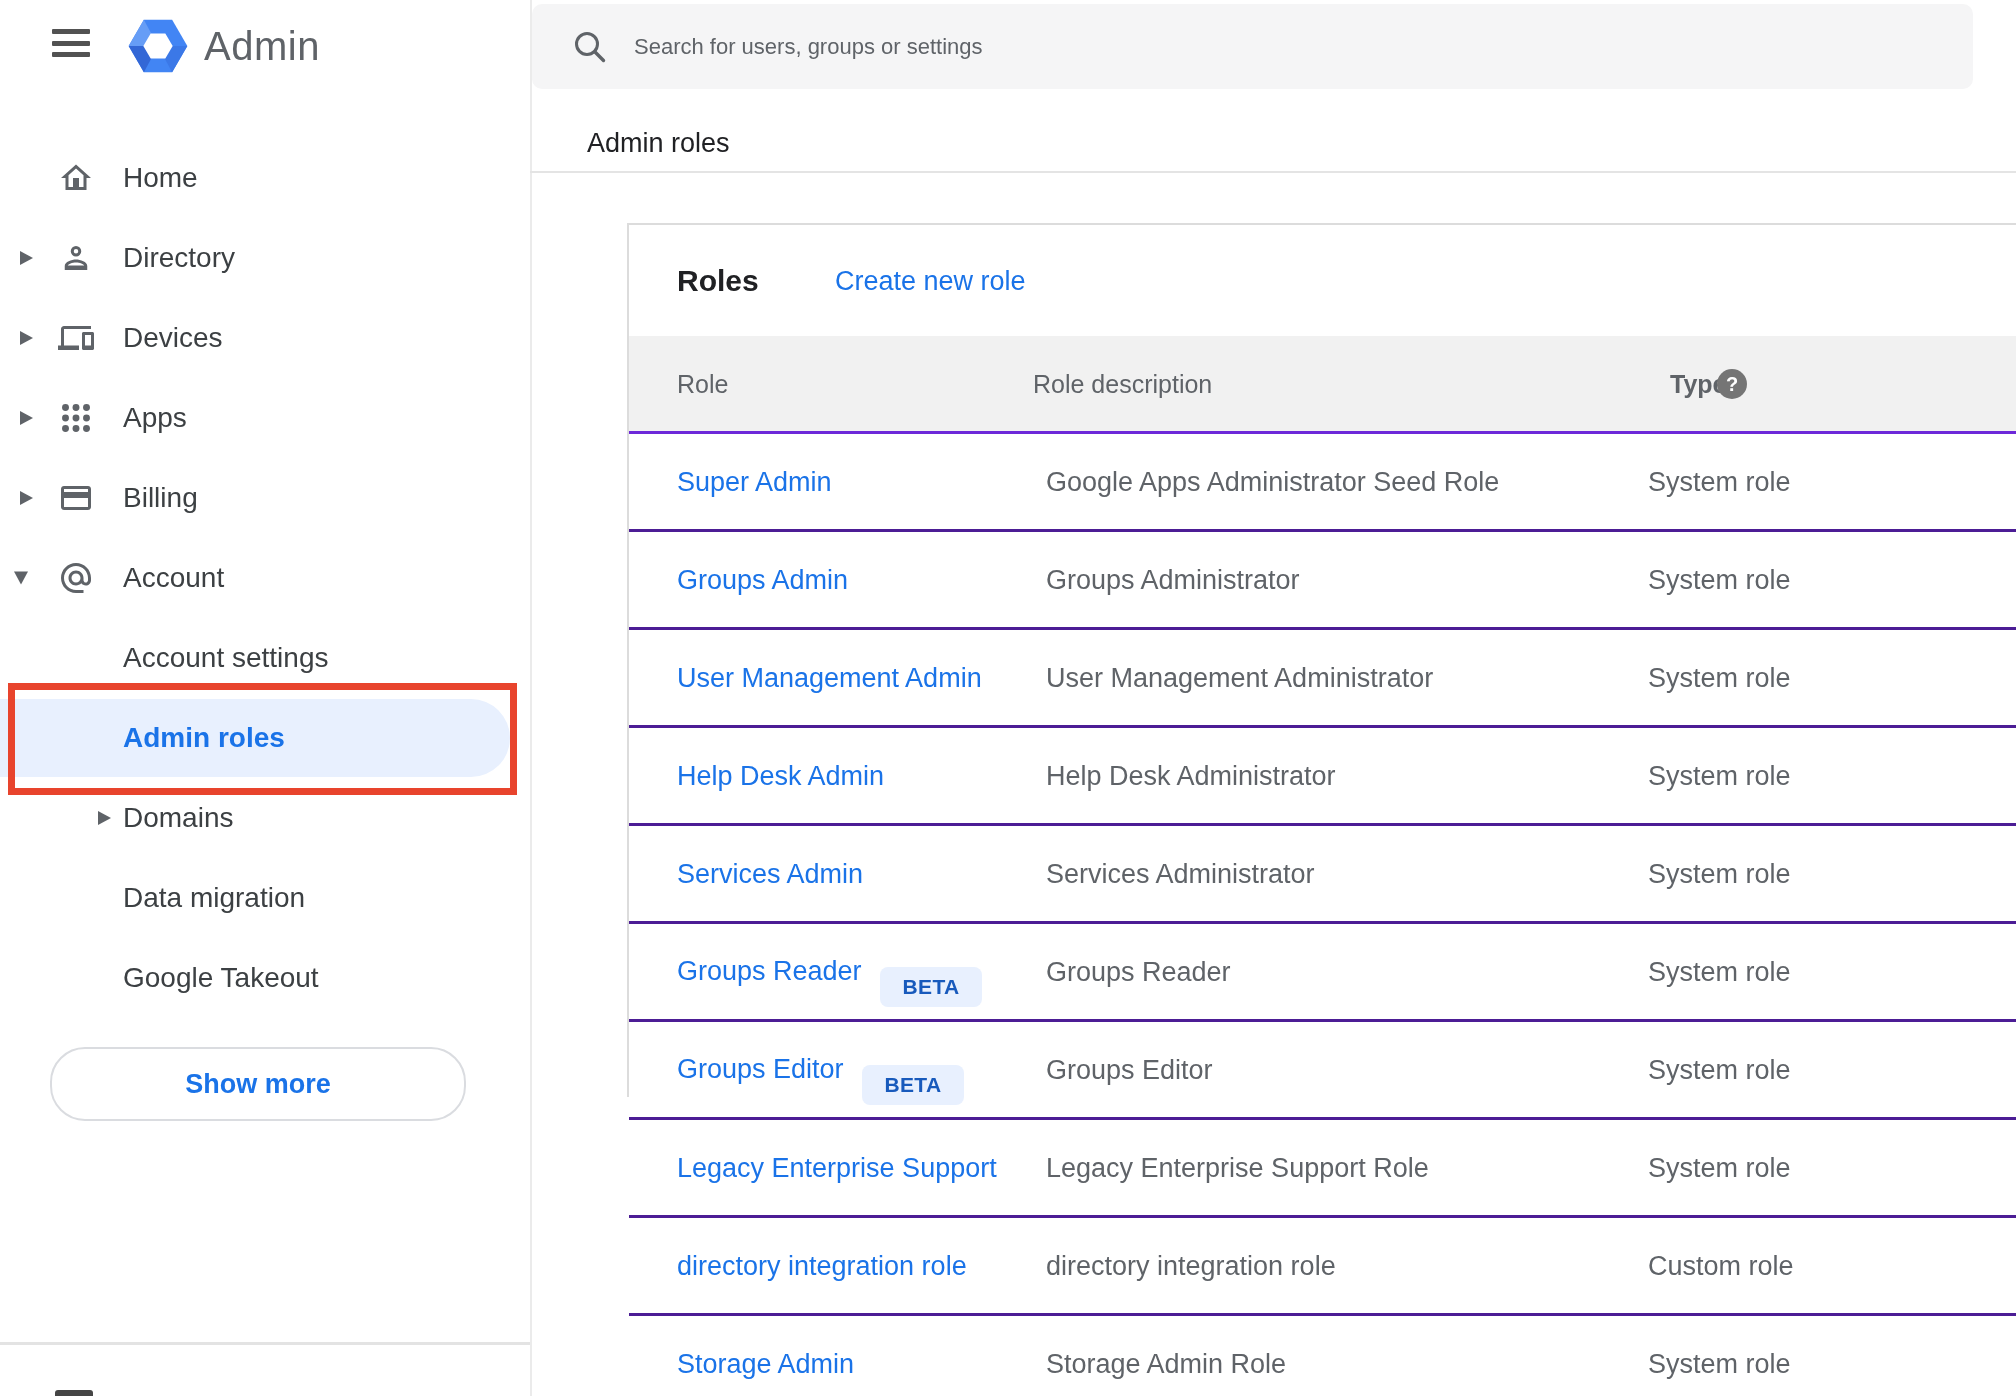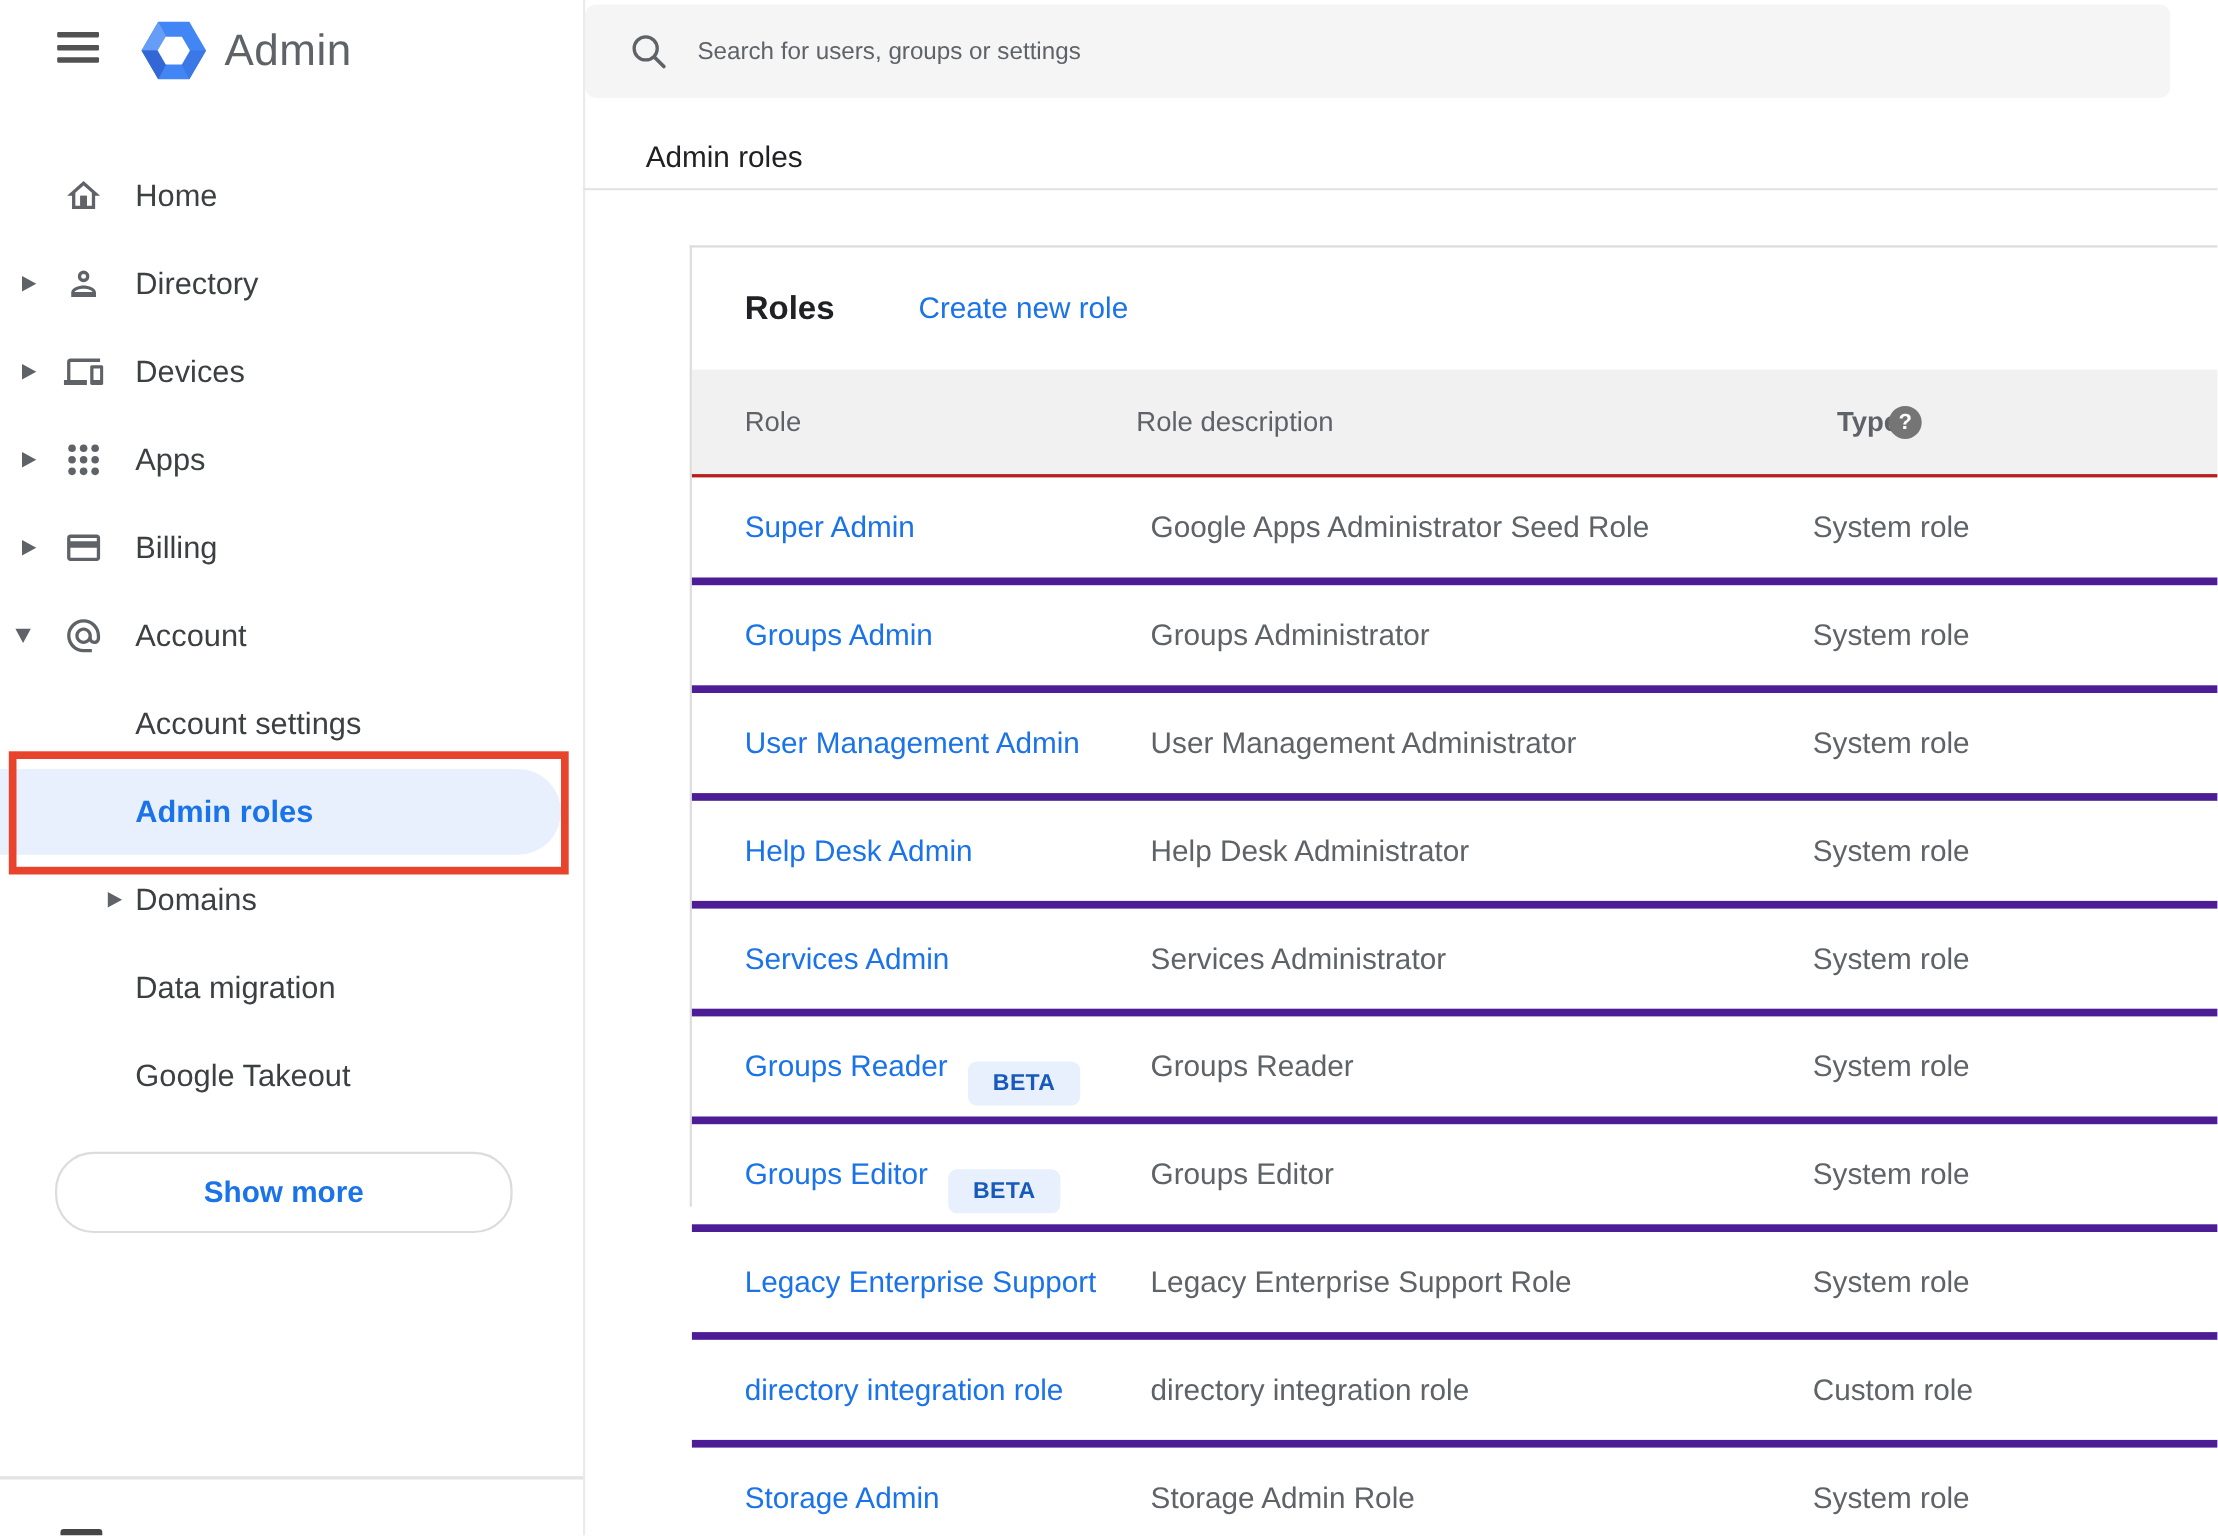--- a/index.html
+++ b/index.html
@@ -74,30 +74,30 @@
   }
   .card-head{position:relative;height:111px;}
   .card-title{
     position:absolute;left:48px;top:50%;transform:translateY(-50%);
     font-size:30px;font-weight:bold;color:#202124;
   }
   .create-link{
     position:absolute;left:206px;top:50%;transform:translateY(-50%);
     font-size:27px;color:#1a73e8;cursor:pointer;text-decoration:none;
   }
-  .thead{position:relative;height:98px;background:#f1f1f1;border-bottom:3px solid #b91c1c;box-sizing:border-box;}
+  .thead{position:relative;height:98px;background:#f1f1f1;border-bottom:3px solid #6d28d9;box-sizing:border-box;}
   .th{position:absolute;top:50%;transform:translateY(-50%);font-size:25px;color:#5f6368;}
   .th.c1{left:48px;}.th.c2{left:404px;}.th.c3{left:1041px;font-weight:bold;}
   .help-icon{
     position:absolute;left:1088px;top:50%;transform:translateY(-50%);
     width:30px;height:30px;border-radius:50%;background:#757575;
     display:flex;align-items:center;justify-content:center;cursor:pointer;
   }
   .help-icon span{color:#fff;font-size:20px;font-weight:bold;line-height:1;}
-  .trow{position:relative;height:98px;border-bottom:7px solid #4c1d95;box-sizing:border-box;}
+  .trow{position:relative;height:98px;border-bottom:3px solid #4c1d95;box-sizing:border-box;}
   .role-cell{
     position:absolute;left:48px;top:50%;transform:translateY(-50%);
     display:flex;align-items:center;gap:18px;white-space:nowrap;
   }
   .role-link{font-size:27px;color:#1a73e8;cursor:pointer;text-decoration:none;}
   .beta-badge{
     height:40px;padding:0 23px;border-radius:8px;background:#e8f0fe;
     display:flex;align-items:center;justify-content:center;
     font-size:21px;font-weight:bold;color:#185abc;letter-spacing:.3px;margin-top:30px;
   }

